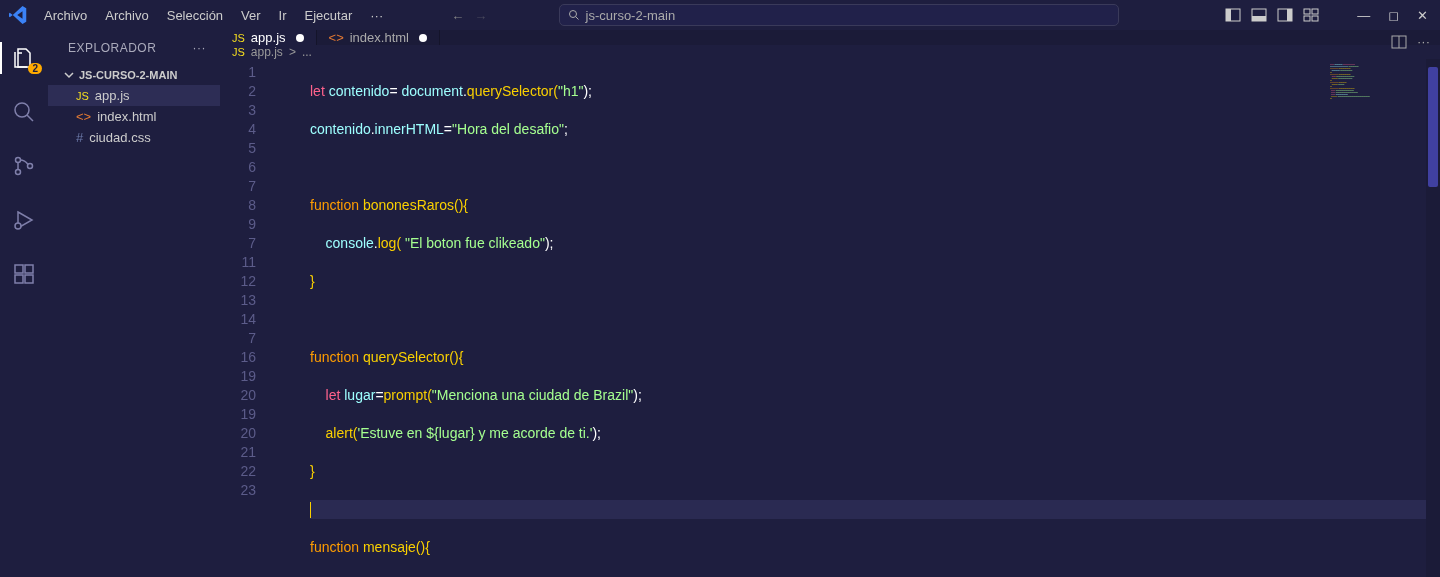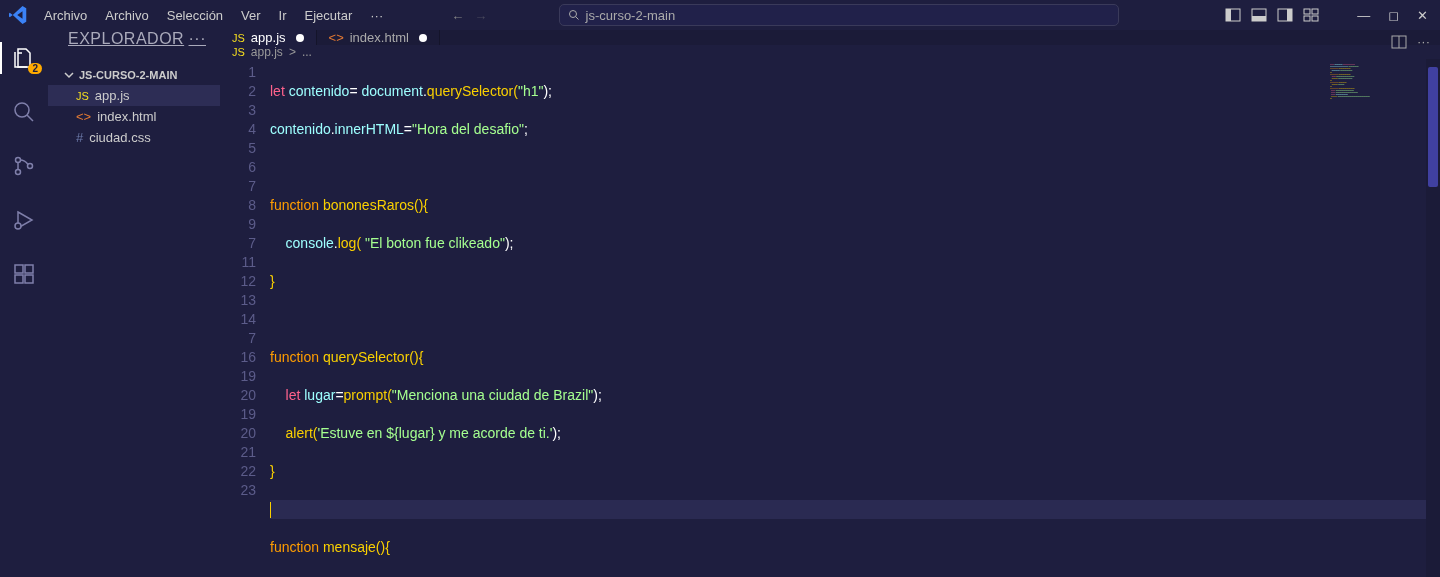--- a/index.html
+++ b/index.html
@@ -18,40 +18,40 @@
 
 
 .activitybar { position:absolute; left:0; top:30px; width:48px; height:547px; background:#1e1e3f; display:flex; flex-direction:column; align-items:center; padding-top:8px; gap:14px; }
 .act-item { width:48px; height:40px; display:flex; justify-content:center; align-items:center; color:#7f7faa; position:relative; }
 .act-item.active { color:#fff; }
 .act-item.active::before { content:""; position:absolute; left:0; top:4px; bottom:4px; width:2px; background:#fff; }
 .badge { position:absolute; bottom:4px; right:6px; background:#ffaa00; color:#1e1e3f; border-radius:8px; font-size:10px; padding:0 4px; font-weight:bold; }
 
 
 .sidebar { position:absolute; left:48px; top:30px; width:172px; height:547px; background:#1e1e3f; }
-.sb-header { height:35px; display:flex; justify-content:space-between; padding:0 14px 0 20px; font-size:16px; letter-spacing:0.5px; color:#aab;text-decoration:underline; }
+.sb-header { height:35px; display:flex; align-items:center; justify-content:space-between; padding:0 14px 0 20px; font-size:12px; letter-spacing:0.5px; color:#aab; }
 .sb-section { padding:4px 0 4px 15px; display:flex; align-items:center; font-weight:bold; font-size:11px; cursor:default; }
 .sb-section svg { margin-right:4px; }
 .file { padding:3px 0 3px 28px; display:flex; align-items:center; gap:6px; font-size:13px; cursor:default; }
 .file.active { background:#2d2d55; }
 .ico-js { color:#f7df1e; font-weight:normal; font-size:11px; }
 .ico-html { color:#e37933; }
 .ico-css { color:#6c7aaa; }
 
 
 .editor { position:absolute; left:220px; top:30px; right:0; height:547px; background:#1e1e3f; display:flex; flex-direction:column; }
 .tabs { height:35px; display:flex; background:#1b1b38; }
 .tab { display:flex; align-items:center; gap:6px; padding:0 12px; font-size:13px; color:#aaa; border-right:1px solid #14142a; }
 .tab.active { background:#1e1e3f; color:#fff; }
 .tab .dot { width:8px; height:8px; border-radius:50%; background:#fff; margin-left:4px; }
 .breadcrumb { height:22px; display:flex; align-items:center; gap:6px; padding-left:12px; font-size:12px; color:#999; }
 .code-area { flex:1; display:flex; font-family:Consolas,monospace; font-size:14px; position:relative; }
 .gutter { width:50px; text-align:right; padding-right:14px; color:#5c5c8a; user-select:none; line-height:19px; padding-top:4px; }
 .code { flex:1; line-height:19px; padding-top:4px; white-space:pre; position:relative; }
-.line { height:19px; }
+.line { height:19px;margin-left:40px; }
 .line.current { background:#2a2a52; }
 .cursor { display:inline-block; width:1px; height:16px; background:#fad000; vertical-align:middle; }
 .minimap { position:absolute; top:0; right:14px; width:100px; height:120px; background:linear-gradient(#1e1e3f,#1e1e3f); opacity:0.6; font-size:2px; line-height:2px; color:#556; overflow:hidden; padding:4px; }
 .minimap div{white-space:pre;}
 .editor-actions{position:absolute;top:4px;right:10px;display:flex;gap:10px;color:#aaa;}
 .scrollbar{position:absolute;right:0;top:0;width:14px;bottom:0;background:#1b1b38;}
 .sb-thumb{position:absolute;top:8px;right:2px;width:10px;height:120px;background:#4040a0;border-radius:2px;} 
 .var{color:#9effff;} 
 .str{color:#a5ff90;}
 .obj{color:#9effff;}

